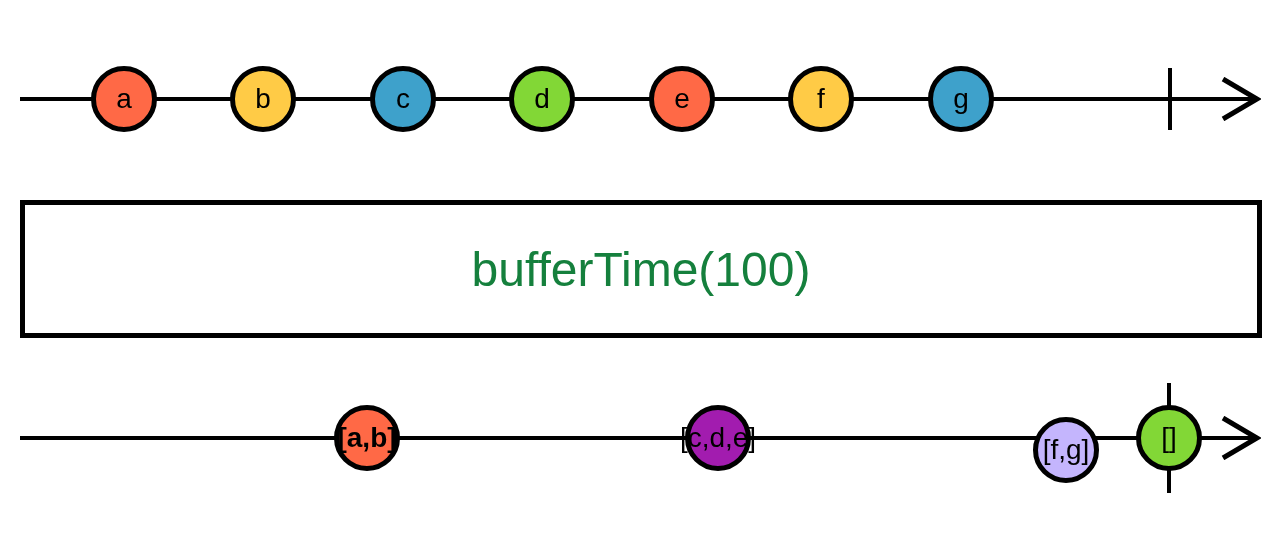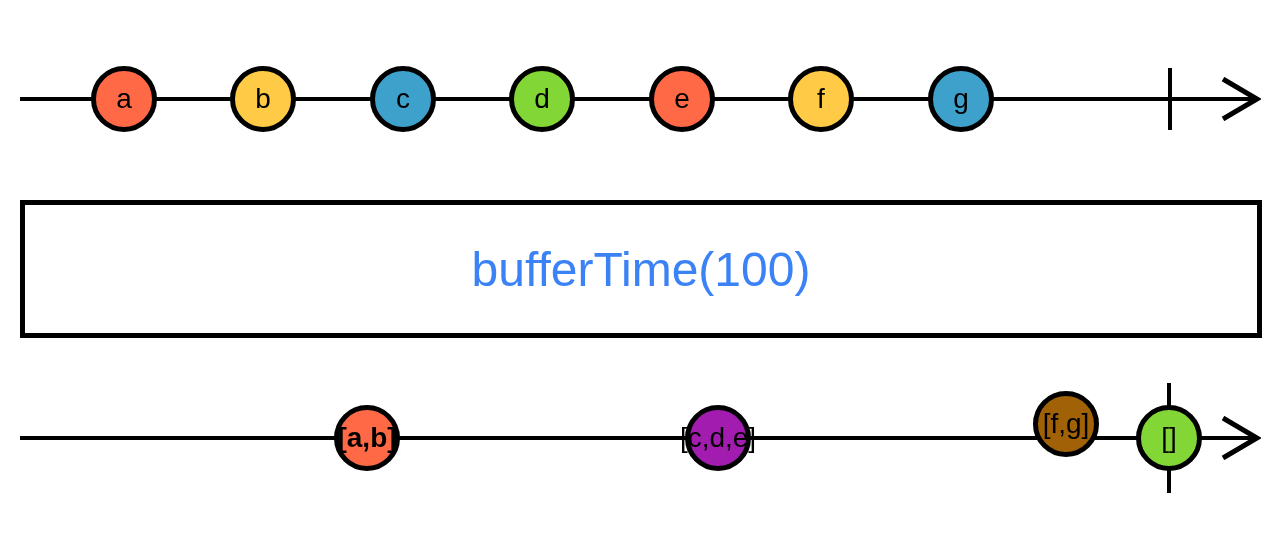--- a/index.html
+++ b/index.html
@@ -63,21 +63,21 @@
     height: 138px;
     box-sizing: border-box;
     border: 5px solid #000000;
     background: #ffffff;
     display: flex;
     align-items: center;
     justify-content: center;
   }
   .operator-label {
     font-size: 48px;
-    color: #3b82f6;
+    color: #15803d;
     letter-spacing: 0px;
   }
 </style>
 </head>
 <body>
 
 <div class="canvas">
 
   <div class="timeline-line line-source"></div>
   <div class="complete-tick tick-source" style="left: 1170px;"></div>
@@ -117,21 +117,21 @@
   <svg class="arrowhead arrow-output" width="40" height="44" viewBox="0 0 40 44">
     <polyline points="2,2 36,22 2,42" fill="none" stroke="#000000" stroke-width="5"></polyline>
   </svg>
   <div>
       <div class="marble" style="left: 367px; top: 438px; background: rgb(255, 105, 70); font-weight: bold;">
         <span class="marble-label">[a,b]</span>
       </div>
       <div class="marble" style="left: 718px; top: 438px; background: #a21caf;">
         <span class="marble-label">[c,d,e]</span>
       </div>
-      <div class="marble" style="left: 1066px; top: 424px; background: #a16207;">
+      <div class="marble" style="left: 1066px; top: 450px; background: #c4b5fd;">
         <span class="marble-label">[f,g]</span>
       </div>
       <div class="marble" style="left: 1169px; top: 438px; background: rgb(130, 215, 54);">
         <span class="marble-label">[]</span>
       </div>
     </div>
 
 </div>
 
 </body></html>

